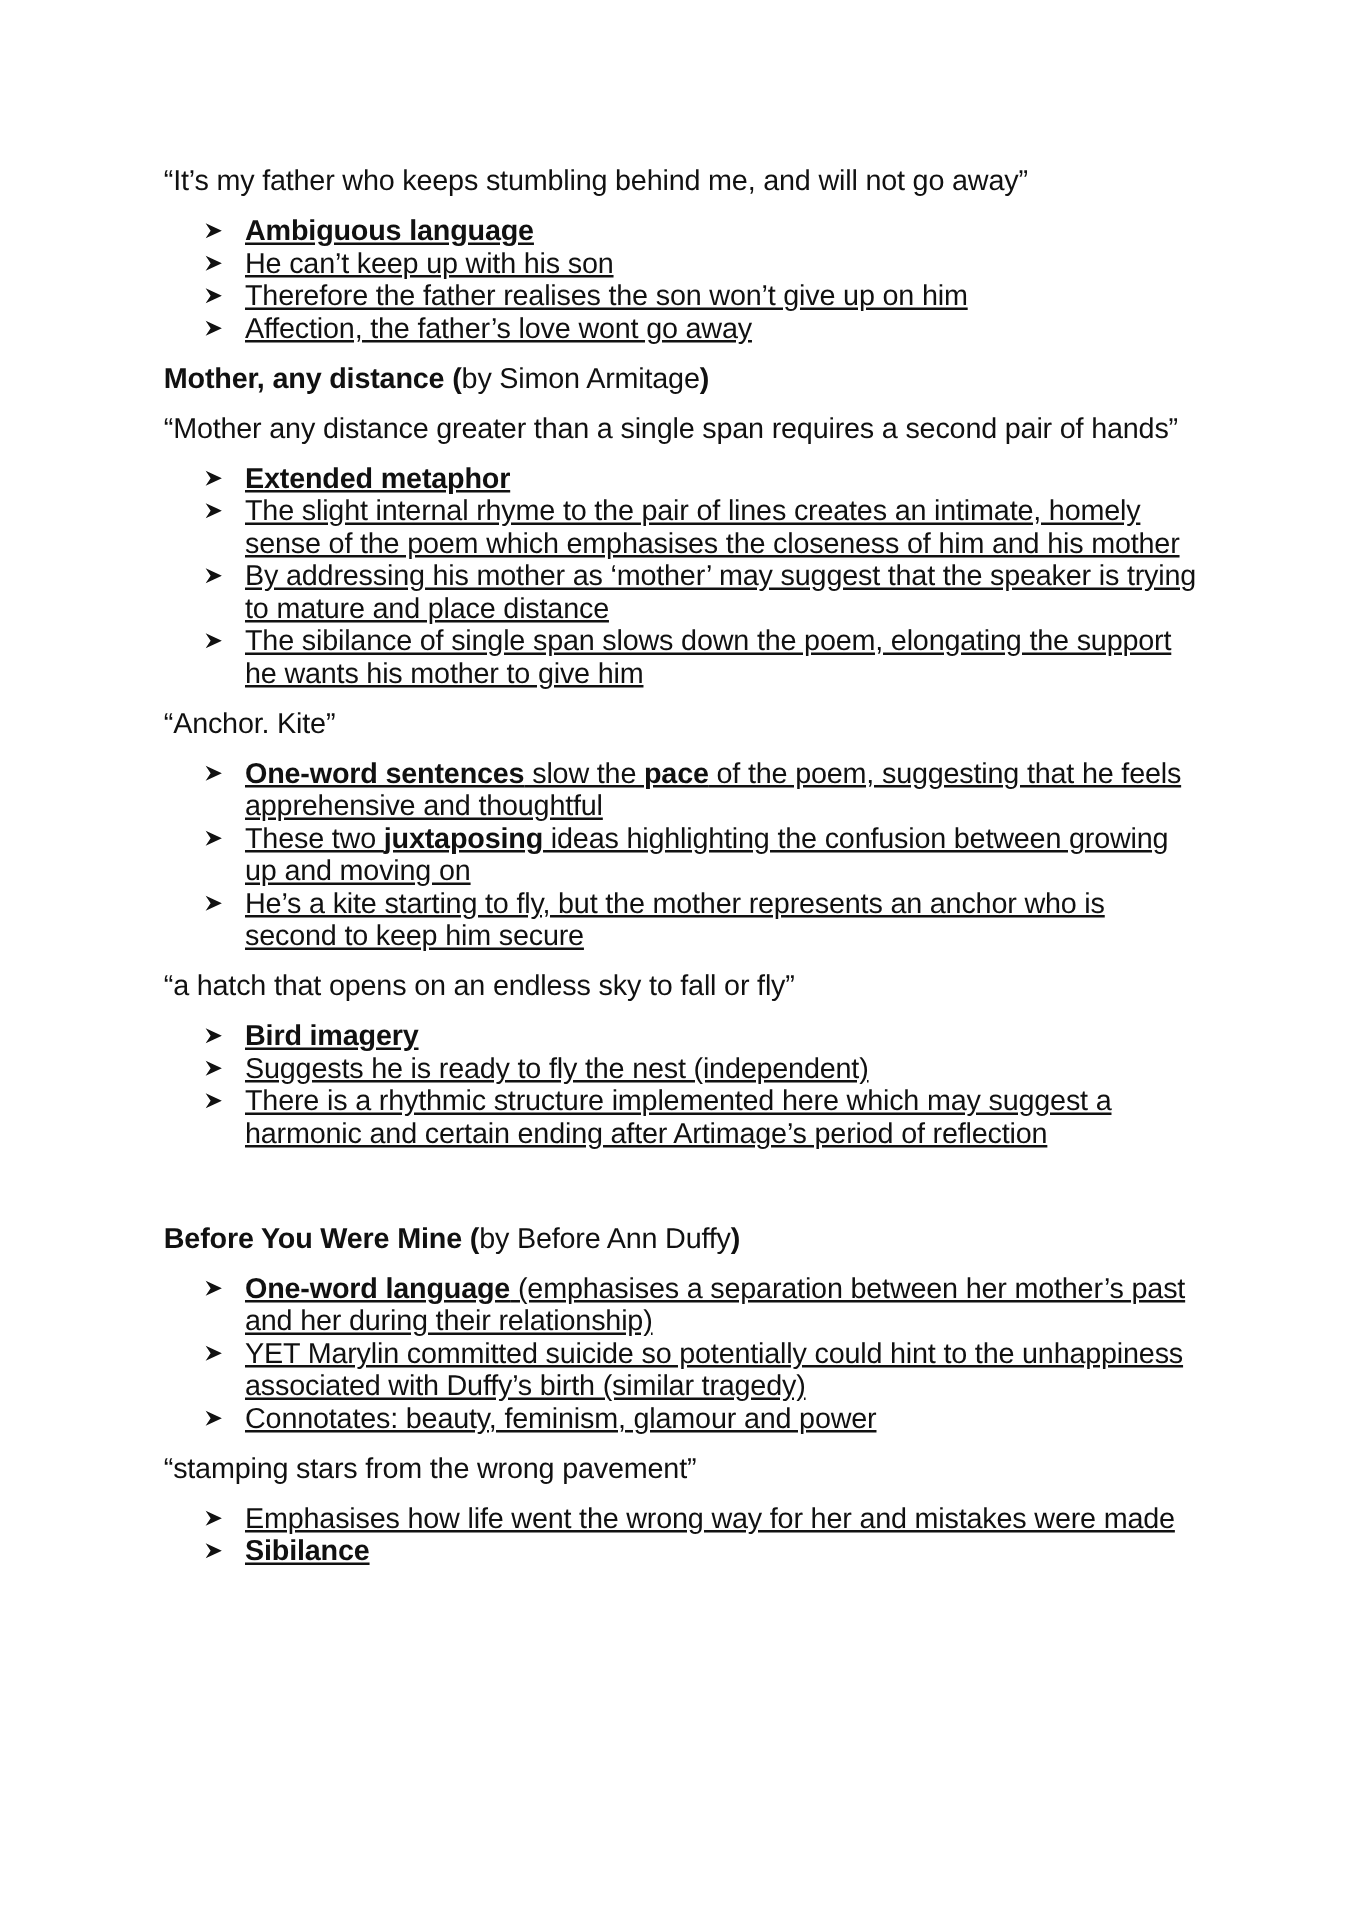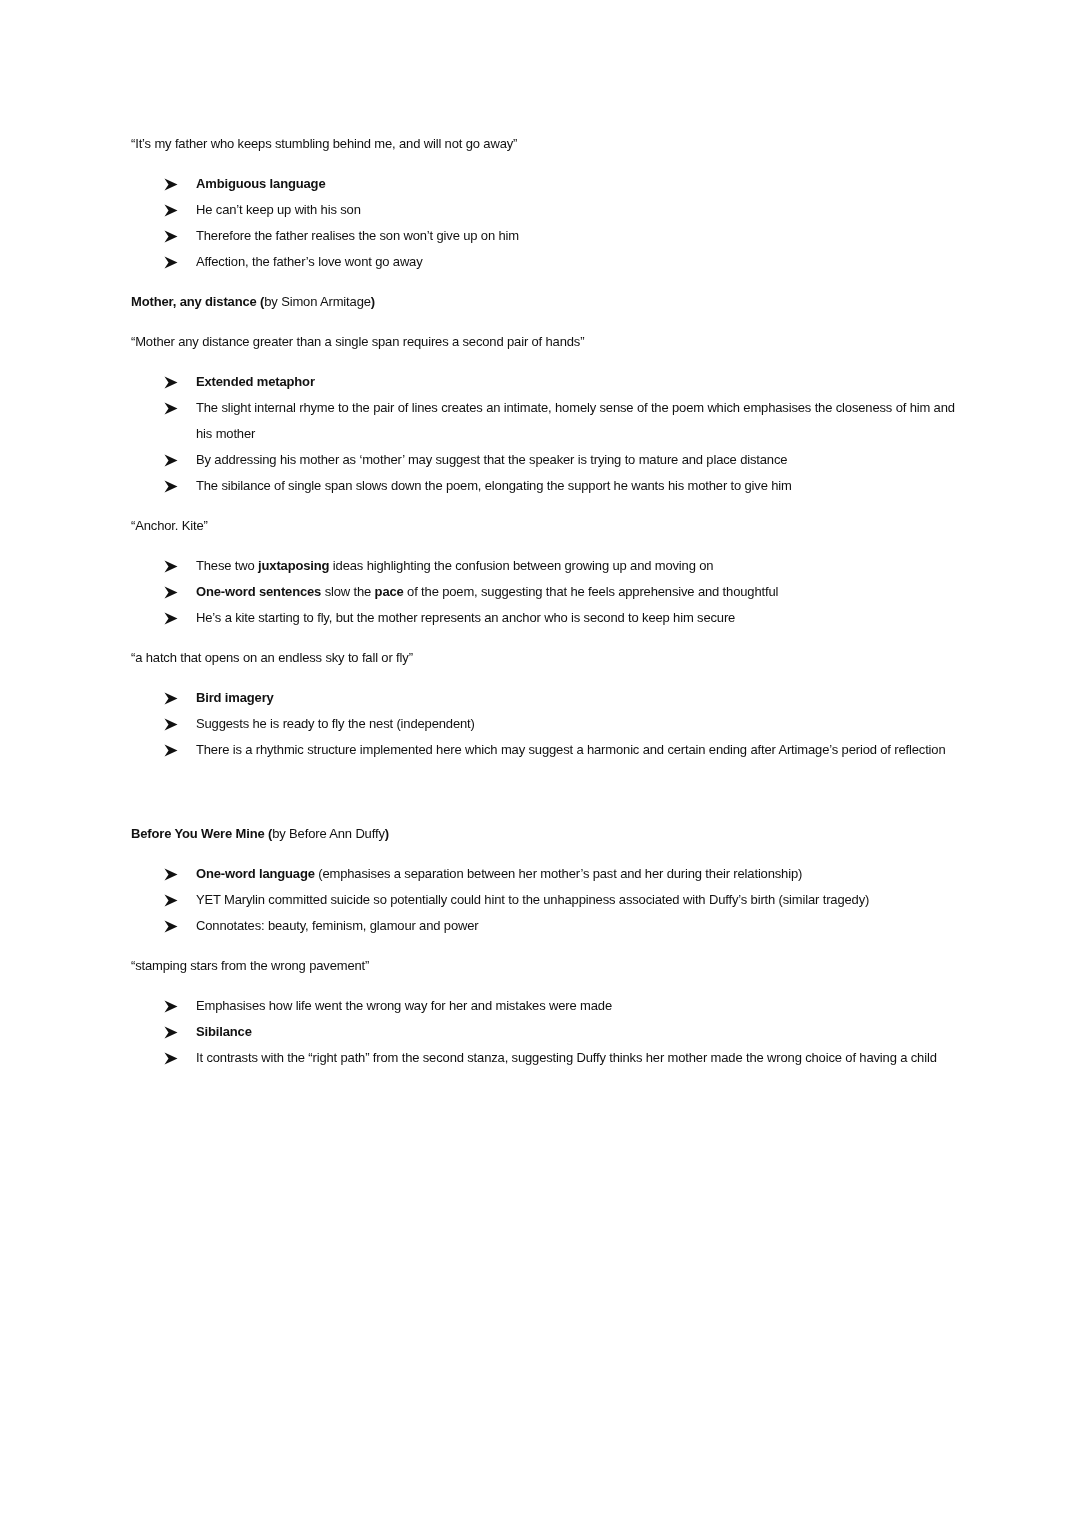--- a/index.html
+++ b/index.html
@@ -13,35 +13,36 @@
       position: relative;
       overflow: hidden;
       font-family: "Liberation Sans", "DejaVu Sans", sans-serif;
       color: #111111;
     }
     .page {
       position: absolute;
       left: 131px;
       top: 131px;
       width: 830px;
-      font-size: 13px;
+      font-size: 23px;
       line-height: 26px;
       letter-spacing: -0.15px;
     }
     .quote {
       margin: 0 0 14px 0;
     }
     .heading {
       margin: 0 0 14px 0;
     }
     .b { font-weight: bold; }
     ul.bullets {
       list-style: none;
       margin: 0 0 14px 0;
       padding: 0;
+      text-decoration: underline;
     }
     ul.bullets li {
       position: relative;
       padding-left: 65px;
     }
     ul.bullets li .arrow {
       position: absolute;
       left: 33px;
       top: 0;
       width: 14px;
@@ -128,28 +129,28 @@
     </ul>
 
   <p class="quote">“Anchor. Kite”</p>
   <ul class="bullets">
       <li>
   <span class="arrow">
     <svg width="14" height="13" viewBox="0 0 14 13" xmlns="http://www.w3.org/2000/svg">
       <path d="M0.5 0.5 L13.5 6.5 L0.5 12.5 L4.5 6.5 Z" fill="#111111"></path>
     </svg>
   </span>
+<span class="b">One-word sentences</span><span> slow the </span><span class="b">pace</span><span> of the poem, suggesting that he feels apprehensive and thoughtful</span></li>
+      <li>
+  <span class="arrow">
+    <svg width="14" height="13" viewBox="0 0 14 13" xmlns="http://www.w3.org/2000/svg">
+      <path d="M0.5 0.5 L13.5 6.5 L0.5 12.5 L4.5 6.5 Z" fill="#111111"></path>
+    </svg>
+  </span>
 <span>These two </span><span class="b">juxtaposing</span><span> ideas highlighting the confusion between growing up and moving on</span></li>
-      <li>
-  <span class="arrow">
-    <svg width="14" height="13" viewBox="0 0 14 13" xmlns="http://www.w3.org/2000/svg">
-      <path d="M0.5 0.5 L13.5 6.5 L0.5 12.5 L4.5 6.5 Z" fill="#111111"></path>
-    </svg>
-  </span>
-<span class="b">One-word sentences</span><span> slow the </span><span class="b">pace</span><span> of the poem, suggesting that he feels apprehensive and thoughtful</span></li>
       <li>
   <span class="arrow">
     <svg width="14" height="13" viewBox="0 0 14 13" xmlns="http://www.w3.org/2000/svg">
       <path d="M0.5 0.5 L13.5 6.5 L0.5 12.5 L4.5 6.5 Z" fill="#111111"></path>
     </svg>
   </span>
 <span>He’s a kite starting to fly, but the mother represents an anchor who is second to keep him secure</span></li>
     </ul>
 
   <p class="quote">“a hatch that opens on an endless sky to fall or fly”</p>
@@ -216,22 +217,15 @@
     </svg>
   </span>
 <span>Emphasises how life went the wrong way for her and mistakes were made</span></li>
       <li>
   <span class="arrow">
     <svg width="14" height="13" viewBox="0 0 14 13" xmlns="http://www.w3.org/2000/svg">
       <path d="M0.5 0.5 L13.5 6.5 L0.5 12.5 L4.5 6.5 Z" fill="#111111"></path>
     </svg>
   </span>
 <span class="b">Sibilance</span></li>
-      <li>
-  <span class="arrow">
-    <svg width="14" height="13" viewBox="0 0 14 13" xmlns="http://www.w3.org/2000/svg">
-      <path d="M0.5 0.5 L13.5 6.5 L0.5 12.5 L4.5 6.5 Z" fill="#111111"></path>
-    </svg>
-  </span>
-<span>It contrasts with the “right path” from the second stanza, suggesting Duffy thinks her mother made the wrong choice of having a child</span></li>
     </ul>
 
 </div>
 
 </body></html>

